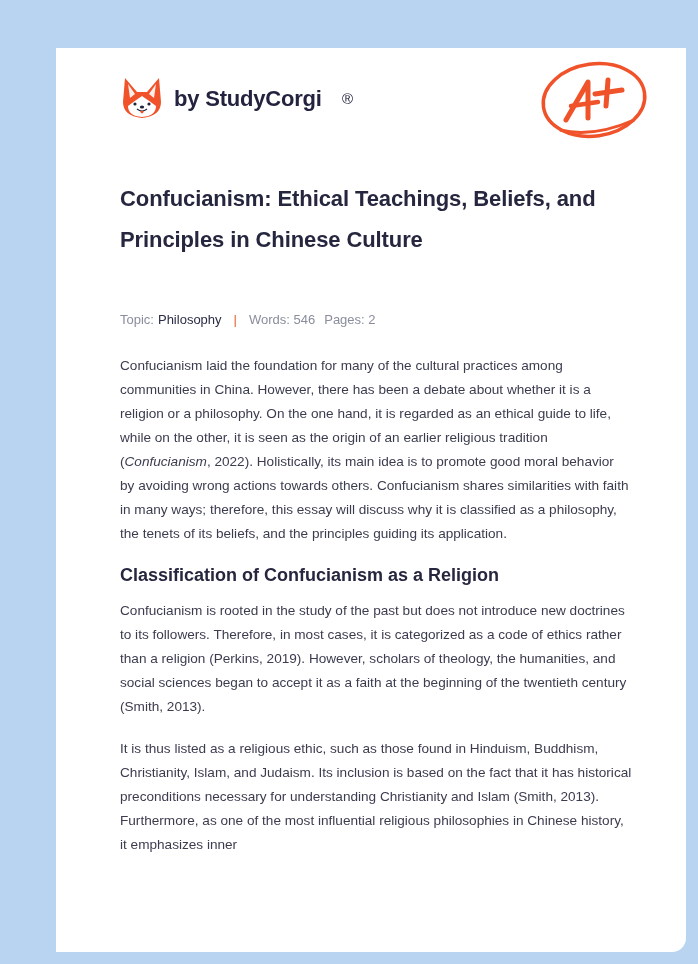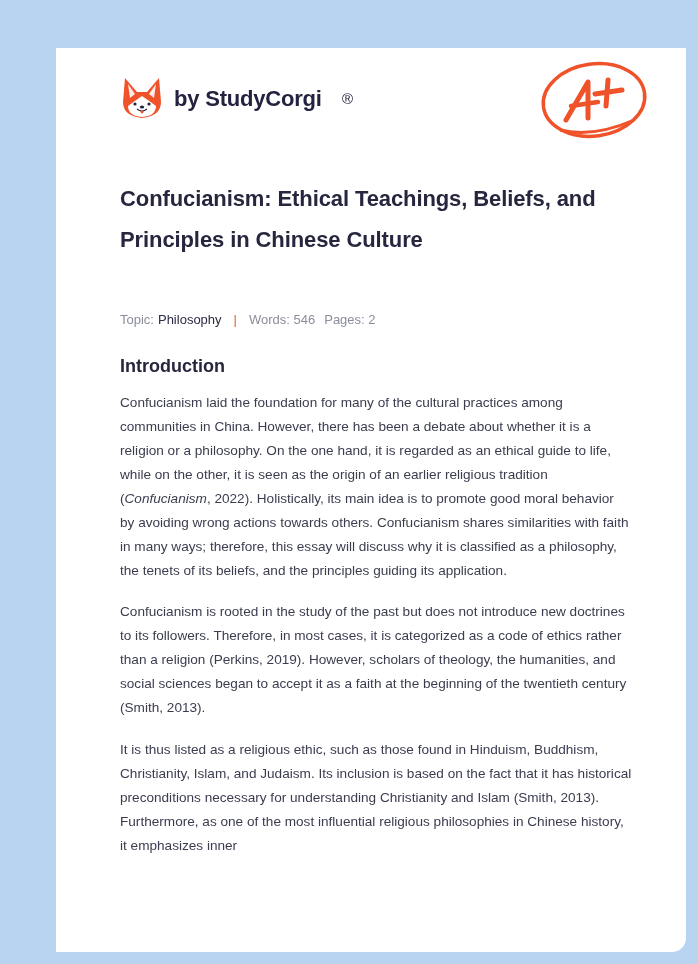--- a/index.html
+++ b/index.html
@@ -110,19 +110,19 @@
 
   <div class="meta">
     <span>Topic:</span>
     <span class="topic-val">Philosophy</span>
     <span class="sep">|</span>
     <span>Words: 546</span>
     <span class="pages">Pages: 2</span>
   </div>
 
   <div class="content">
-    <h2 class="h-intro">Introduction</h2>
     <p class="p1"><span>Confucianism laid the foundation for many of the cultural practices among communities in China. However, there has been a debate about whether it is a religion or a philosophy. On the one hand, it is regarded as an ethical guide to life, while on the other, it is seen as the origin of an earlier religious tradition (</span><em>Confucianism</em><span>, 2022). Holistically, its main idea is to promote good moral behavior by avoiding wrong actions towards others. Confucianism shares similarities with faith in many ways; therefore, this essay will discuss why it is classified as a philosophy, the tenets of its beliefs, and the principles guiding its application.</span></p>
 
+    <h2 class="h-class">Classification of Confucianism as a Religion</h2>
     <p class="p2">Confucianism is rooted in the study of the past but does not introduce new doctrines to its followers. Therefore, in most cases, it is categorized as a code of ethics rather than a religion (Perkins, 2019). However, scholars of theology, the humanities, and social sciences began to accept it as a faith at the beginning of the twentieth century (Smith, 2013).</p>
     <p>It is thus listed as a religious ethic, such as those found in Hinduism, Buddhism, Christianity, Islam, and Judaism. Its inclusion is based on the fact that it has historical preconditions necessary for understanding Christianity and Islam (Smith, 2013). Furthermore, as one of the most influential religious philosophies in Chinese history, it emphasizes inner</p>
   </div>
 </div>
 
 </body></html>

